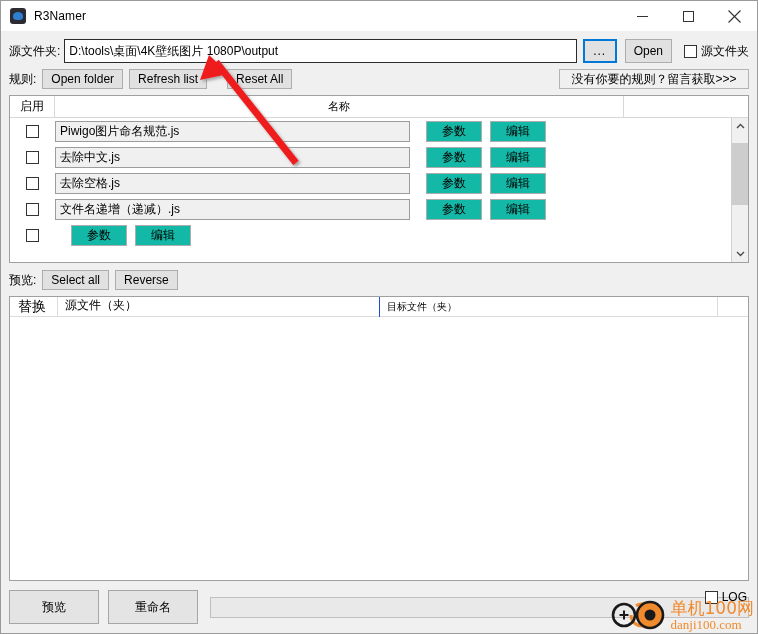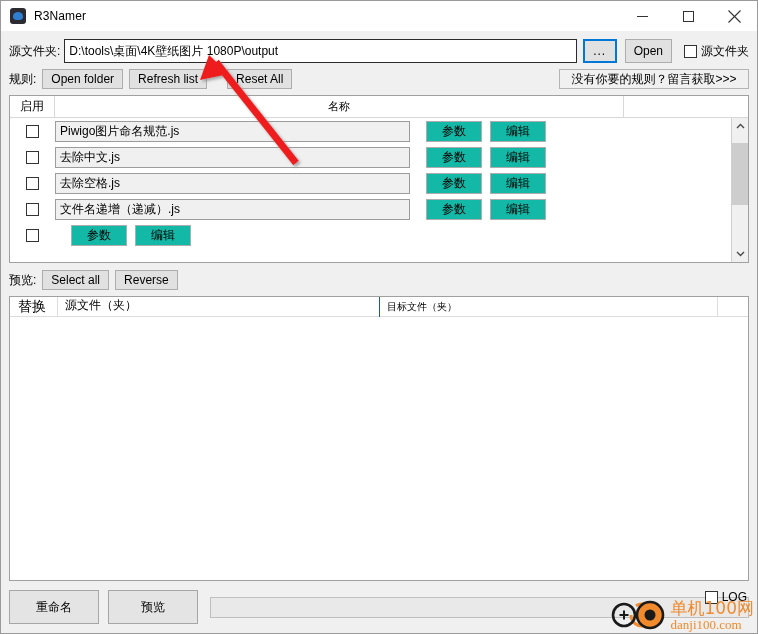--- a/index.html
+++ b/index.html
@@ -559,22 +559,22 @@
     <div class="pv-head">
       <div class="pv-c1">替换</div>
       <div class="pv-c2">源文件（夹）</div>
       <div class="pv-c3">目标文件（夹）</div>
       <div class="pv-c4"></div>
     </div>
     <div class="pv-body" id="preview-rows"></div>
   </div>
 
   <div class="bottom-bar">
+    <div class="btn-big">预览</div>
     <div class="btn-big">重命名</div>
-    <div class="btn-big">预览</div>
     <div class="progress"></div>
     <label class="chk log-chk">
       <span class="chkbox"></span>
       <span>LOG</span>
     </label>
   </div>
 </div>
 
 <div class="watermark">
   <div class="wm-logo">

